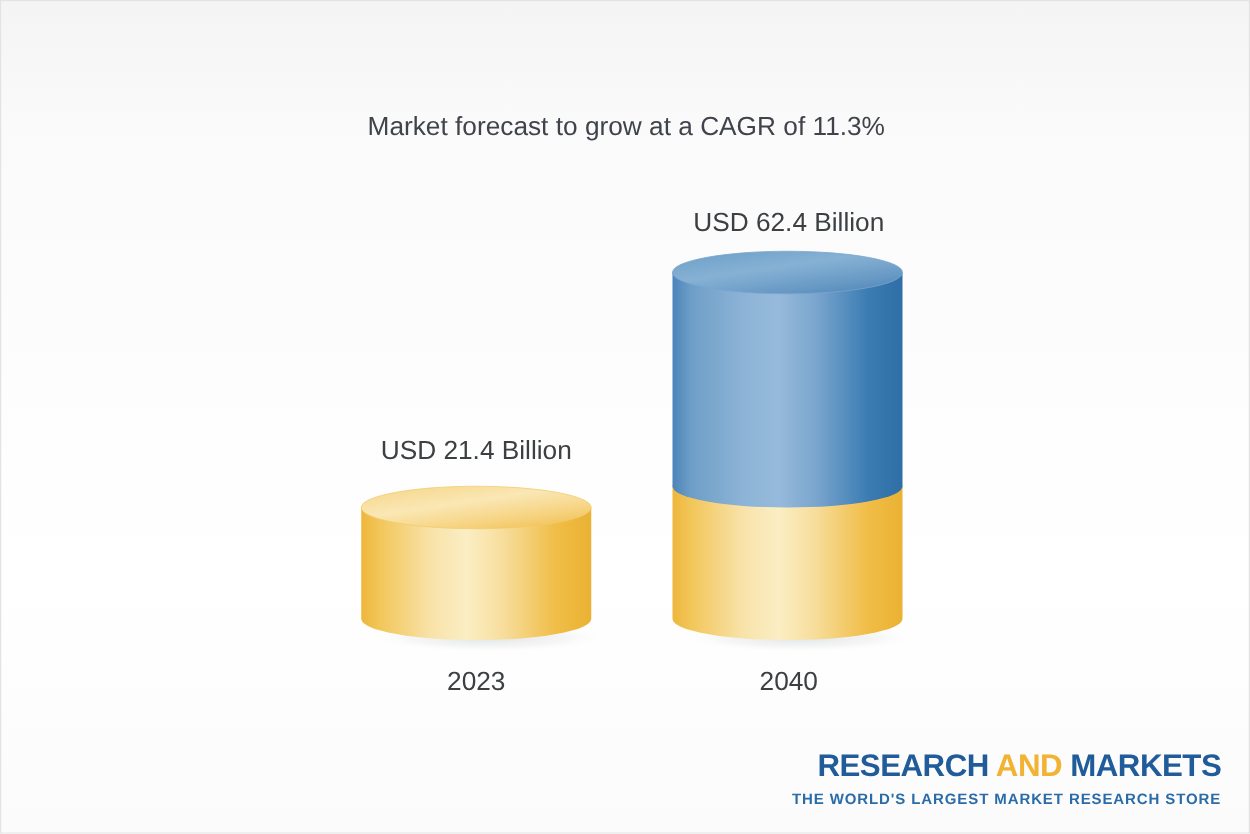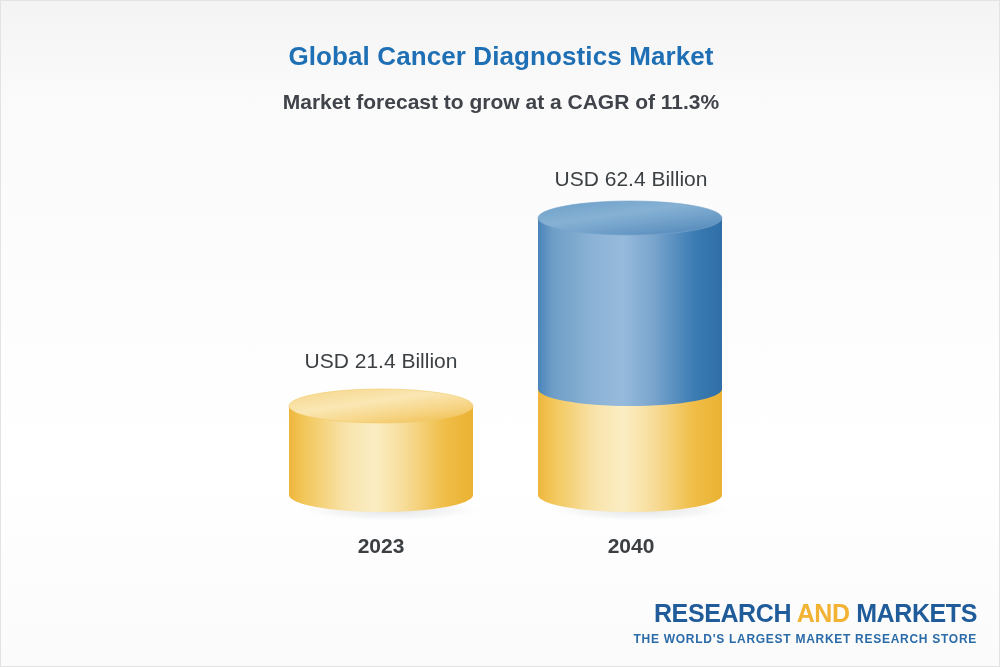--- a/index.html
+++ b/index.html
@@ -33,21 +33,21 @@
     color: #1f6fb5;
     letter-spacing: 0.1px;
   }
   #subtitle {
     position: absolute;
     left: 0;
     top: 89px;
     width: 1000px;
     text-align: center;
     font-size: 21px;
-    font-weight: bold;
+    font-weight: normal;
     color: #40444a;
   }
 
   
   #plot {
     position: absolute;
     left: 0;
     top: 0;
     width: 1000px;
     height: 667px;
@@ -63,21 +63,21 @@
     font-size: 21px;
     font-weight: normal;
     color: #3c4043;
     white-space: nowrap;
   }
 
   .year-label {
     position: absolute;
     text-align: center;
     font-size: 21px;
-    font-weight: bold;
+    font-weight: normal;
     color: #3c4043;
     white-space: nowrap;
   }
 
   
   .cyl {
     position: absolute;
   }
   .cyl svg {
     display: block;
@@ -119,21 +119,20 @@
     color: #2a6ba8;
     letter-spacing: 0.72px;
     white-space: nowrap;
   }
 </style>
 </head>
 <body>
 
 <div id="canvas">
 
-  <div id="title">Global Cancer Diagnostics Market</div>
   <div id="subtitle">Market forecast to grow at a CAGR of 11.3%</div>
 
   <div id="plot">
 
     <div class="col">
 
       <div class="value-label" style="left:190px; top:348px; width:380px;">USD 21.4 Billion</div>
 
       <div class="cyl" style="left:282px; top:385px;">
         <svg width="200" height="140" viewBox="0 0 200 140">

